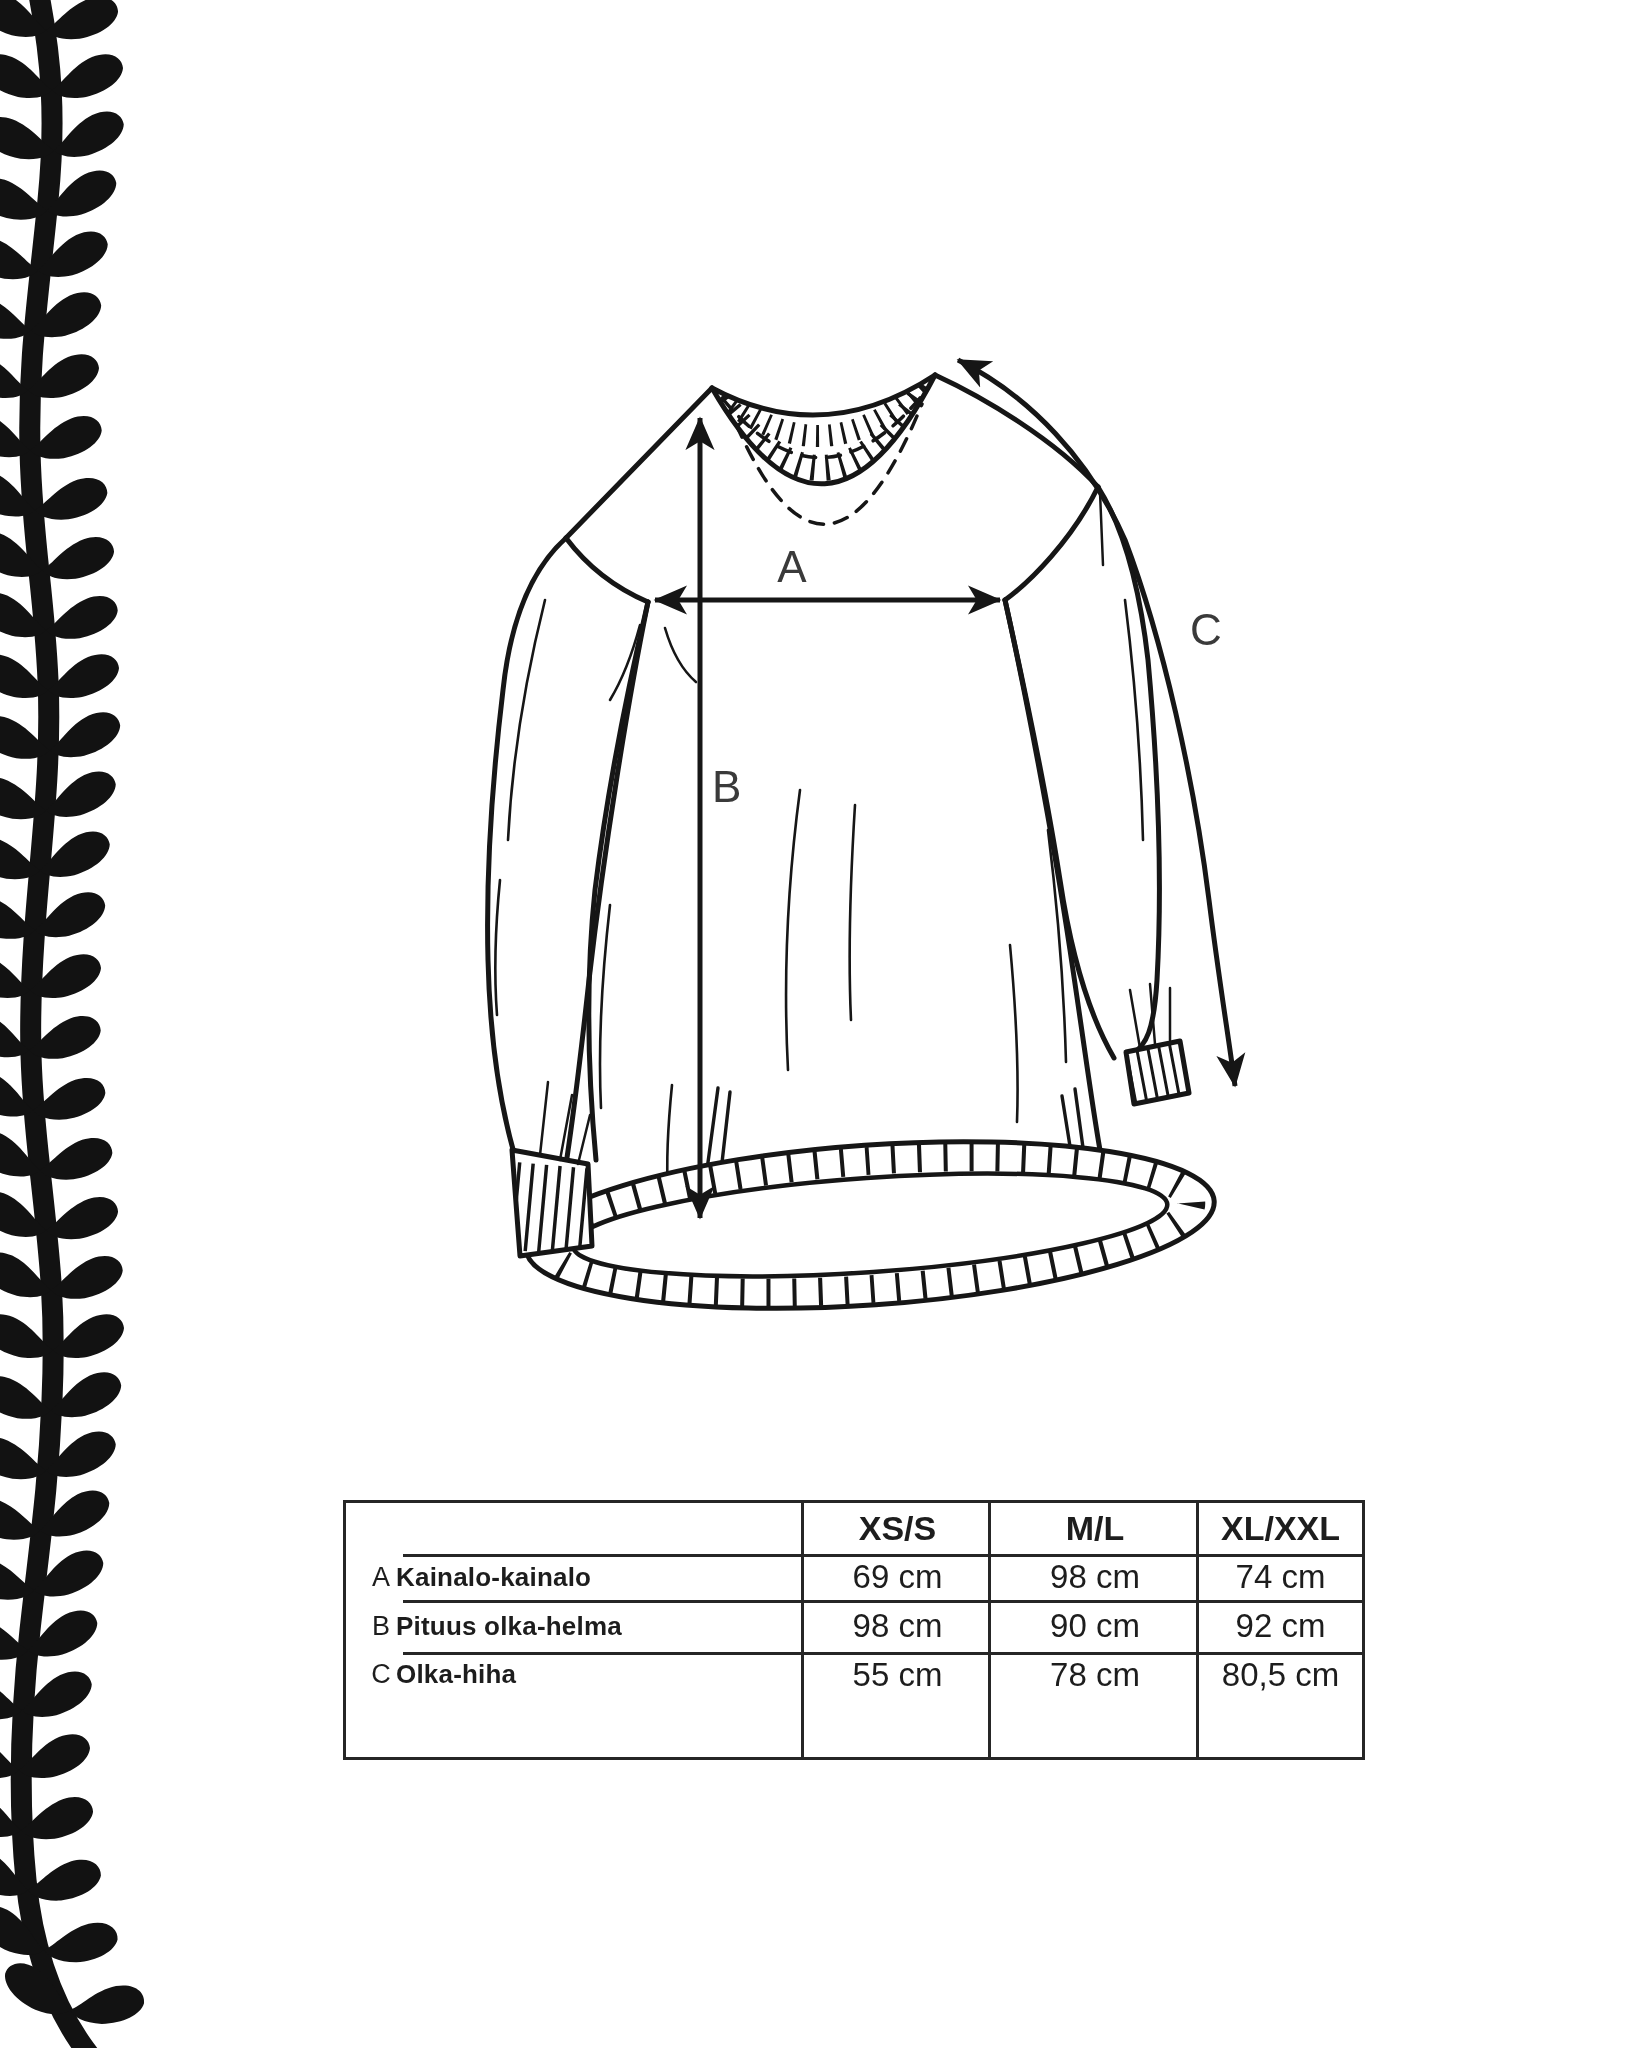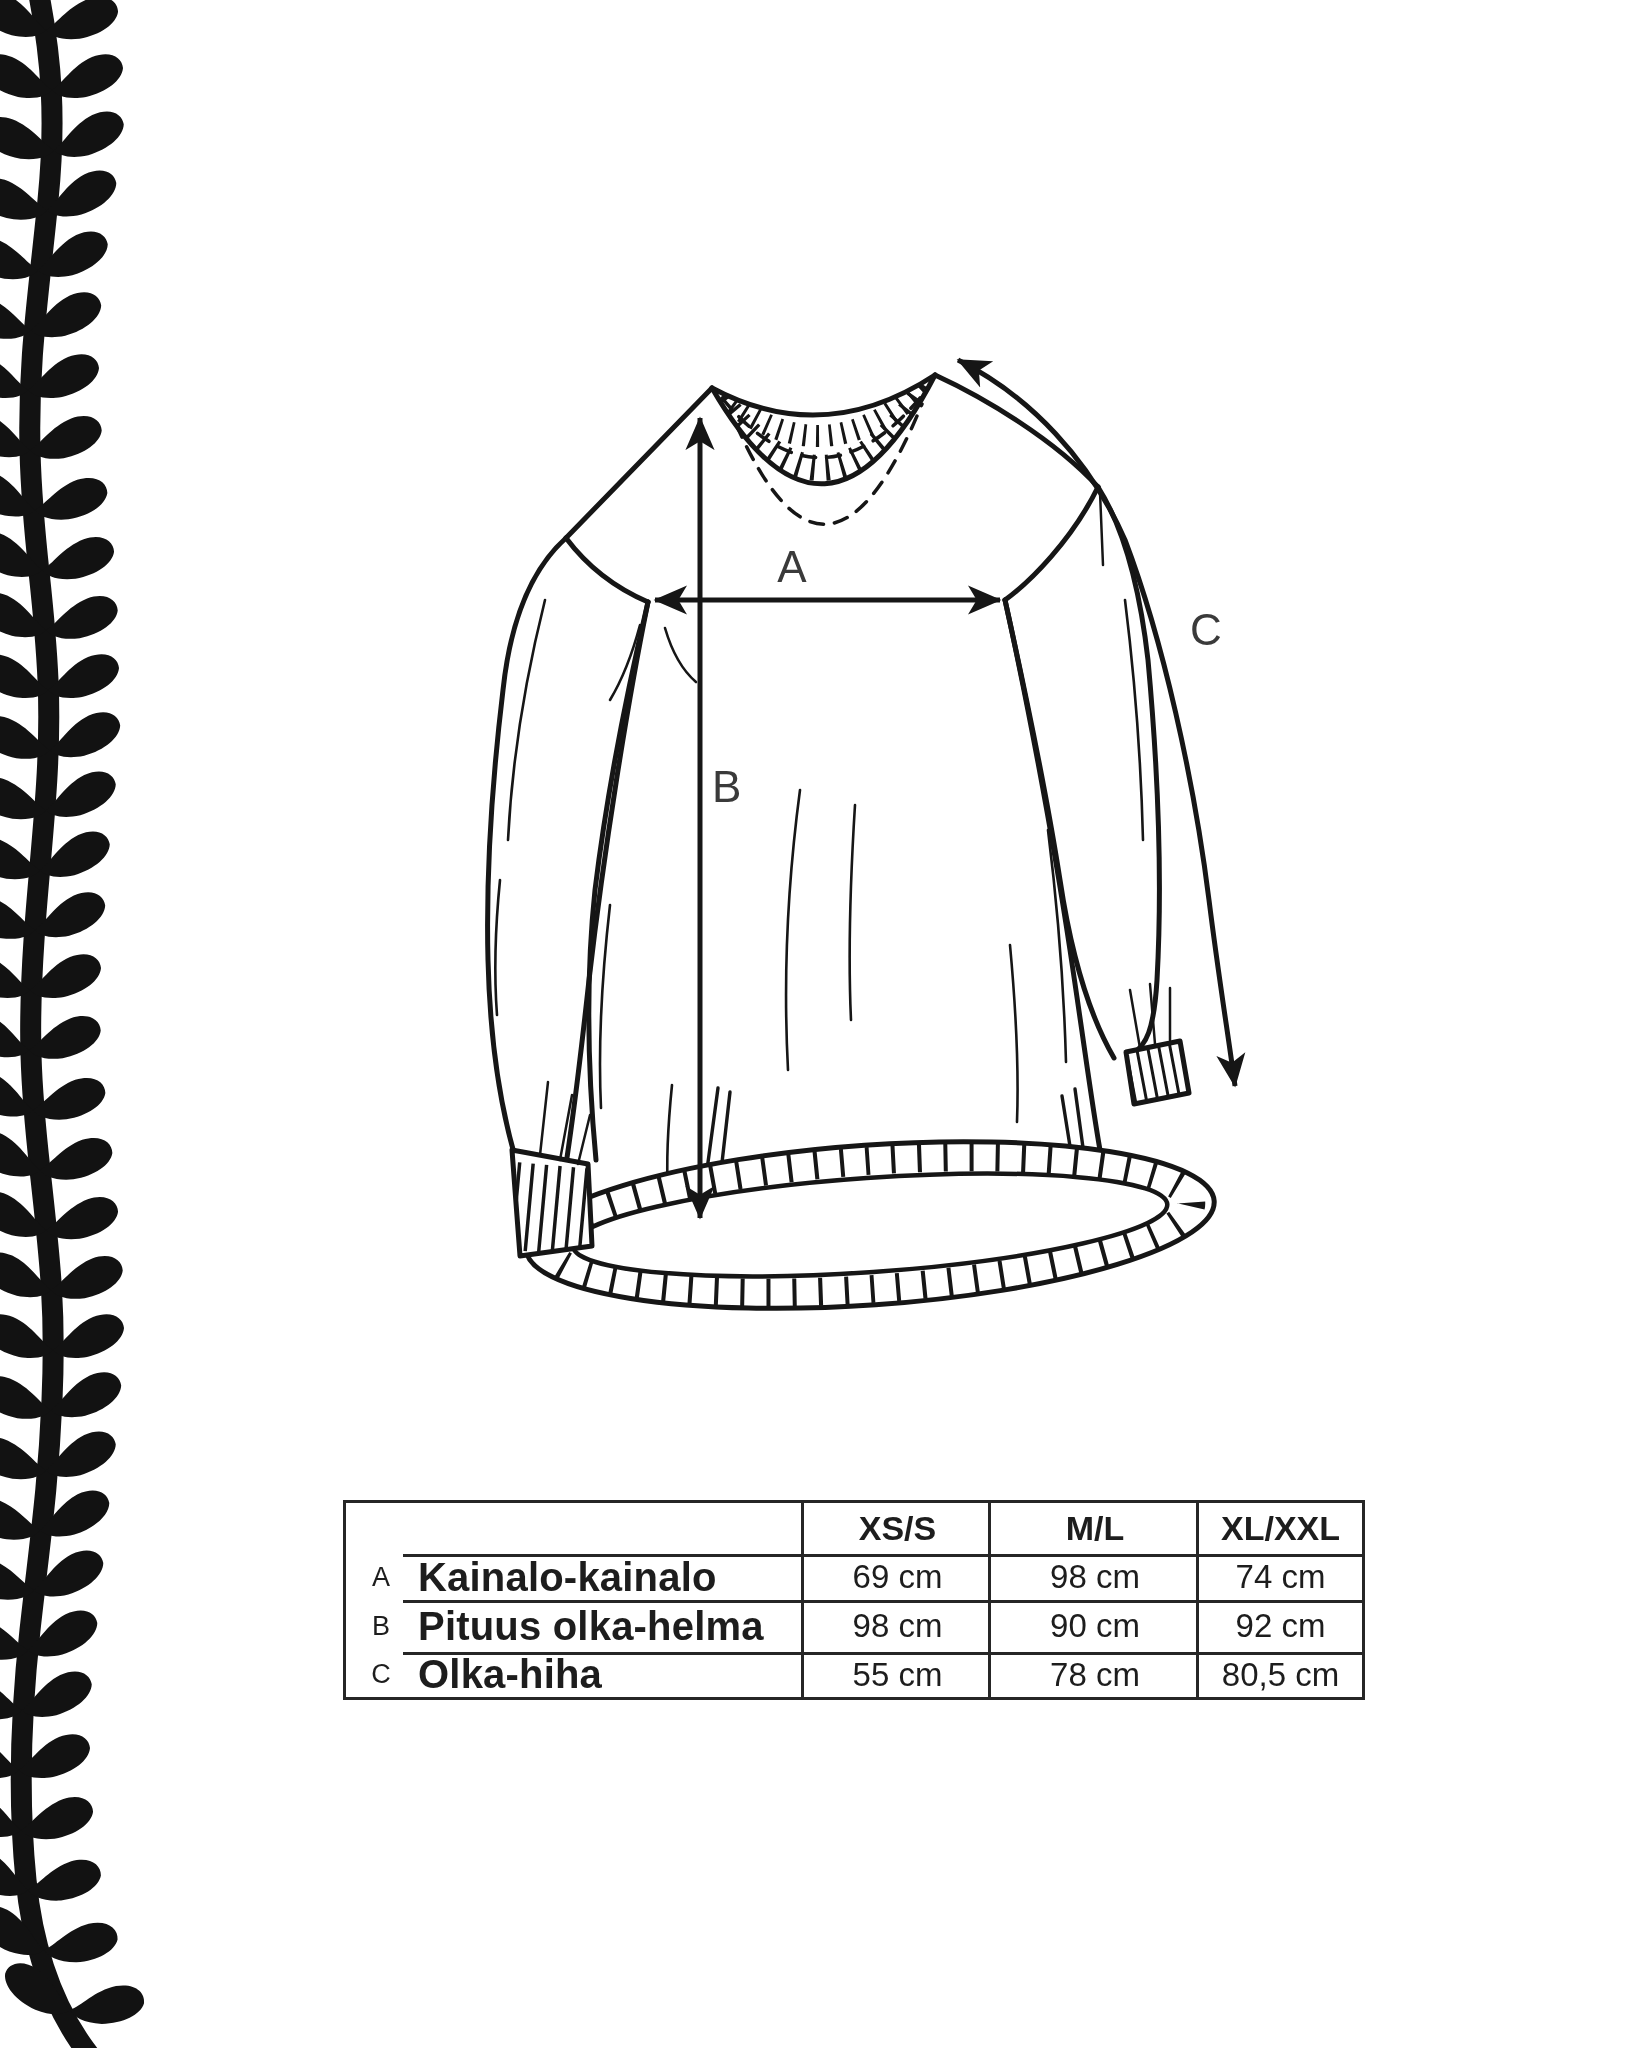--- a/index.html
+++ b/index.html
@@ -1,31 +1,31 @@
 <!DOCTYPE html>
 <html><head>
 <meta charset="utf-8">
 <style>
   html,body{margin:0;padding:0;background:#ffffff;}
   #page{position:relative;width:1638px;height:2048px;background:#ffffff;overflow:hidden;
         font-family:"Liberation Sans","DejaVu Sans",sans-serif;}
   svg text{font-family:"Liberation Sans","DejaVu Sans",sans-serif;}
 
   
-  .size-table{position:absolute;left:343px;top:1500px;width:1022px;height:200px;
+  .size-table{position:absolute;left:343px;top:1500px;width:1022px;height:260px;
               border:3px solid #262626;box-sizing:border-box;color:#1d1d1d;}
   .tbl-grid{position:absolute;inset:0;display:grid;
             grid-template-columns:458px 187px 208px 163px;
             grid-template-rows:51px 46px 52px 45px;}
   .cell{display:flex;align-items:center;justify-content:center;font-size:33px;color:#1d1d1d;}
   .cell.head{font-weight:600;font-size:34px;}
   .cell.first{justify-content:flex-start;}
   .row-key{display:inline-block;width:30px;margin-left:20px;text-align:center;
            font-size:27px;font-weight:400;color:#1d1d1d;}
-  .row-label{margin-left:22px;font-size:40px;font-weight:600;letter-spacing:.2px;}
+  .row-label{font-size:26px;font-weight:600;letter-spacing:.2px;}
   .vline{position:absolute;top:0;bottom:0;width:3px;background:#262626;}
   .hline{position:absolute;left:57px;right:0;height:3px;background:#262626;}
 </style>
 </head>
 <body>
 
 <div id="page">
 
   <svg width="1638" height="2048" viewBox="0 0 1638 2048">
 

